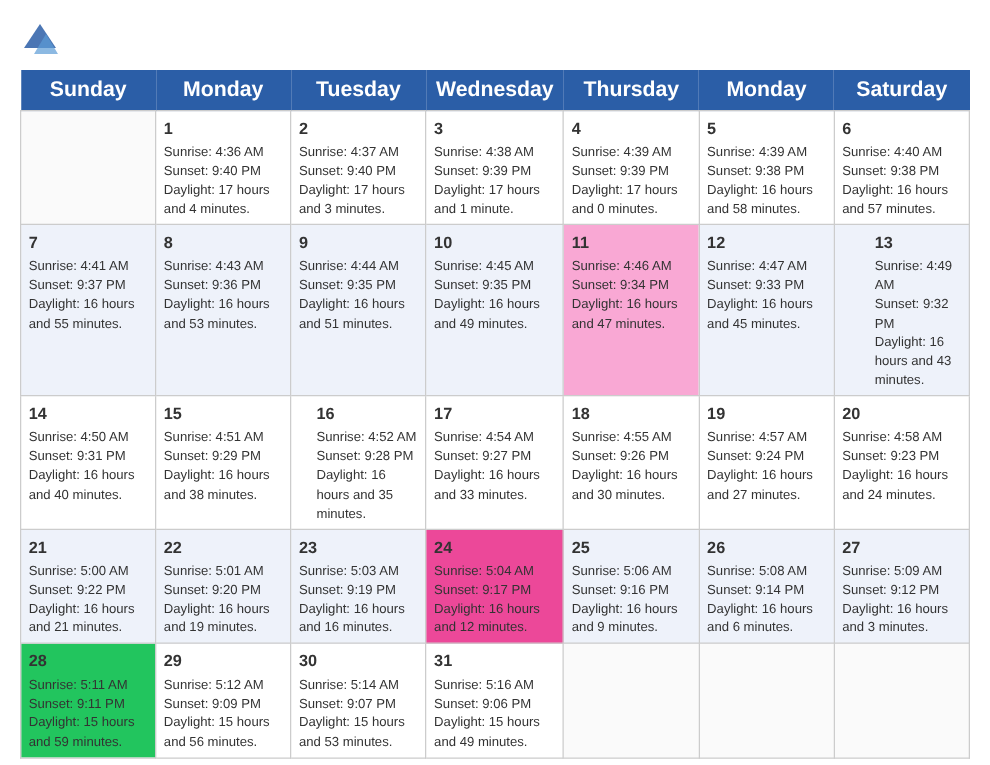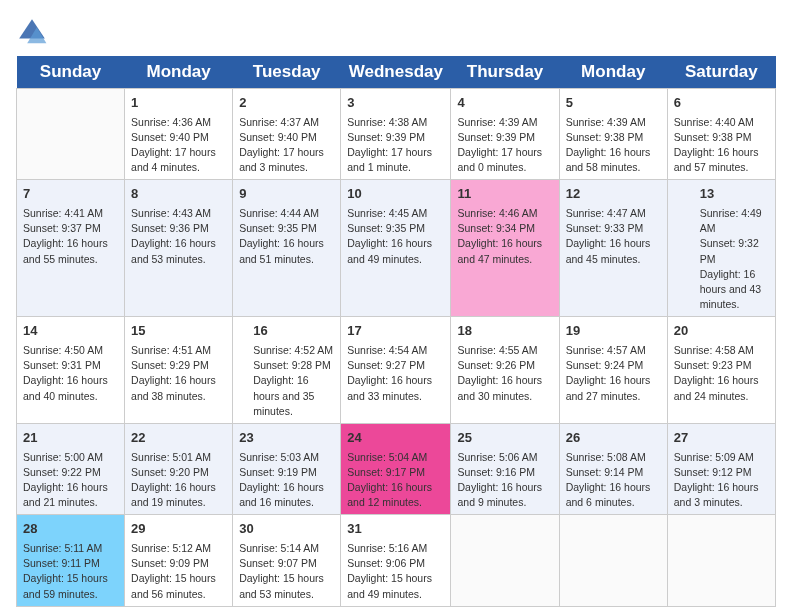--- a/index.html
+++ b/index.html
@@ -228,21 +228,21 @@
         <td style="background-color: rgb(238, 242, 250);">
           <span class="day-num">26</span>
           <div class="day-info">Sunrise: 5:08 AM<br>Sunset: 9:14 PM<br>Daylight: 16 hours and 6 minutes.</div>
         </td>
         <td style="background-color: rgb(238, 242, 250);">
           <span class="day-num">27</span>
           <div class="day-info">Sunrise: 5:09 AM<br>Sunset: 9:12 PM<br>Daylight: 16 hours and 3 minutes.</div>
         </td>
       </tr>
       <tr>
-        <td style="background-color: #7dd3fc;">
+        <td style="background-color: #22c55e;">
           <span class="day-num">28</span>
           <div class="day-info">Sunrise: 5:11 AM<br>Sunset: 9:11 PM<br>Daylight: 15 hours and 59 minutes.</div>
         </td>
         <td style="background-color: rgb(255, 255, 255);">
           <span class="day-num">29</span>
           <div class="day-info">Sunrise: 5:12 AM<br>Sunset: 9:09 PM<br>Daylight: 15 hours and 56 minutes.</div>
         </td>
         <td style="background-color: rgb(255, 255, 255);">
           <span class="day-num">30</span>
           <div class="day-info">Sunrise: 5:14 AM<br>Sunset: 9:07 PM<br>Daylight: 15 hours and 53 minutes.</div>

